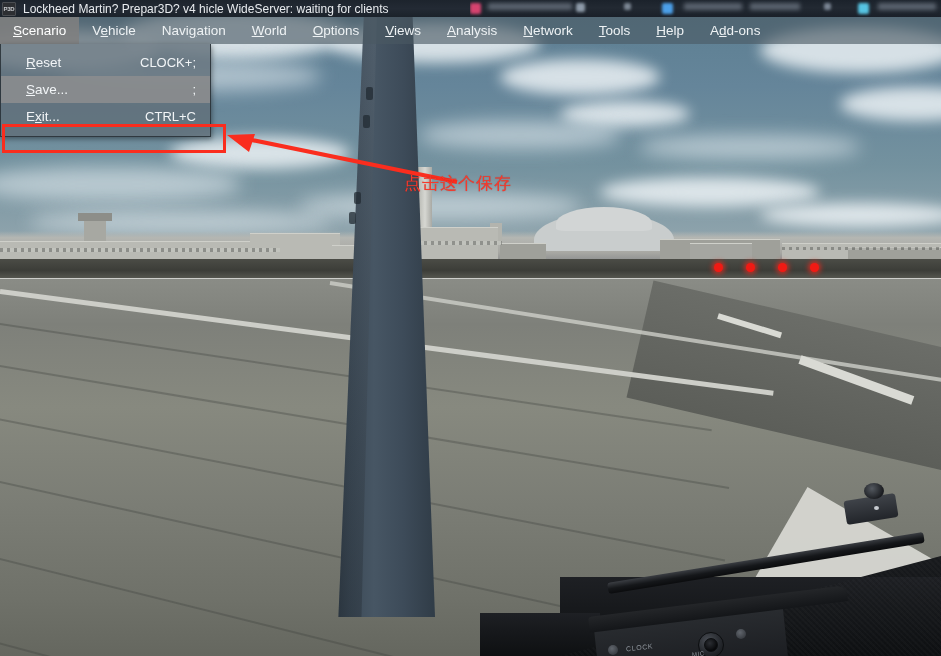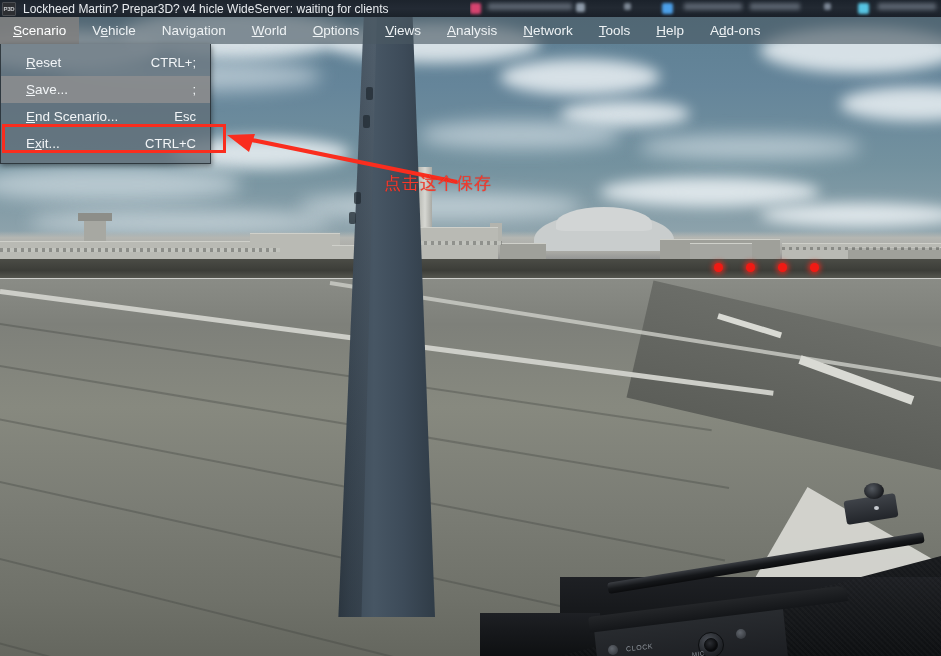--- a/index.html
+++ b/index.html
@@ -363,21 +363,21 @@
   .annot-arrow {
     position: absolute;
     left: 225px; top: 130px;
     width: 235px; height: 55px;
     z-index: 55;
     pointer-events: none;
   }
 
   .annot-text {
     position: absolute;
-    left: 384px; top: 172px;
+    left: 404px; top: 172px;
     color: #f8392b;
     font-size: 17px;
     font-family: "DejaVu Sans", sans-serif;
     letter-spacing: 1px;
     white-space: nowrap;
     z-index: 56;
     text-shadow: 0 0 1px rgba(140,20,10,.5);
   }
 </style>
 </head>
@@ -527,32 +527,28 @@
         <span>A<u>d</u>d-ons</span>
       </div>
   </div>
 
   <div class="dropdown">
 
 
 
     <div class="menu-item">
       <span class="mi-label"><u>R</u>eset</span>
-      <span class="mi-accel">CTRL+;</span>
+      <span class="mi-accel">CLOCK+;</span>
     </div>
 
     <div class="menu-item selected">
       <span class="mi-label"><u>S</u>ave...</span>
       <span class="mi-accel">;</span>
     </div>
 
-    <div class="menu-item">
-      <span class="mi-label"><u>E</u>nd Scenario...</span>
-      <span class="mi-accel">Esc</span>
-    </div>
 
     <div class="menu-item">
       <span class="mi-label">E<u>x</u>it...</span>
       <span class="mi-accel">CTRL+C</span>
     </div>
 
   </div>
 
   <div class="annot-box"></div>
 

